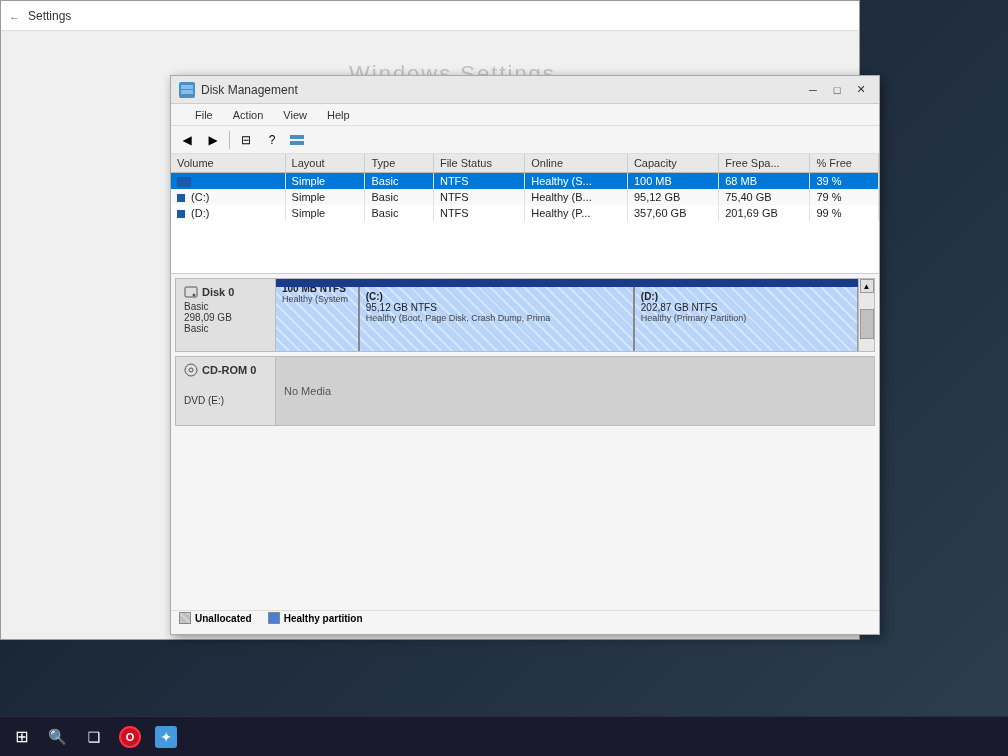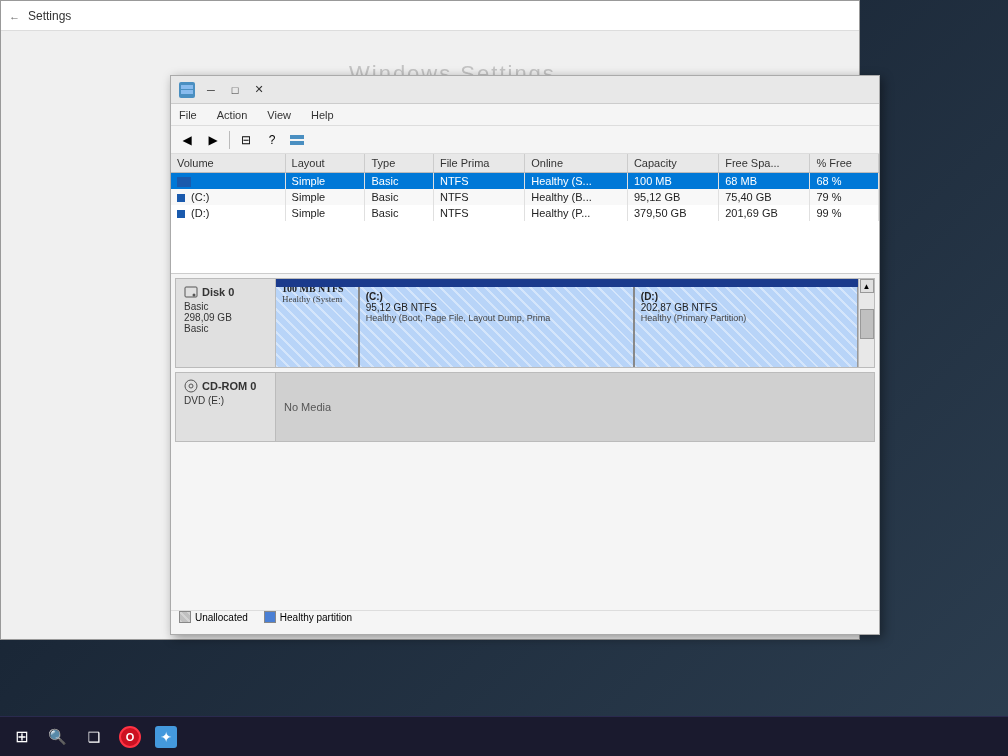--- a/index.html
+++ b/index.html
@@ -100,21 +100,21 @@
       font-size: 11px;
       color: #333;
     }
 
     
     .menubar {
       height: 22px;
       background: #f5f5f5;
       display: flex;
       align-items: center;
-      padding: 0 0;
+      padding: 0 16px;
       border-bottom: 1px solid #ddd;
       gap: 4px;
     }
     .menu-item {
       padding: 2px 8px;
       font-size: 11px;
       color: #333;
       cursor: pointer;
     }
 
@@ -230,26 +230,27 @@
       font-size: 11px;
       color: #555;
       display: flex;
       align-items: center;
     }
 
     
     .legend {
       height: 24px;
       display: flex;
-      align-items: flex-start;
-      padding: 0 8px;
+      align-items: flex-end;
+      padding: 10px 8px;
       gap: 16px;
       font-size: 10px;
       background: #f5f5f5;
       border-top: 1px solid #ddd;
+      font-weight: bold;
     }
     .legend-item {
       display: flex;
       align-items: center;
       gap: 4px;
     }
     .legend-color {
       width: 12px;
       height: 12px;
       border: 1px solid #888;
@@ -355,20 +356,21 @@
 
   <div class="disk-mgmt-window">
 
     <div class="titlebar">
       <div class="titlebar-icon">
         <svg width="12" height="10" viewBox="0 0 12 10">
           <rect x="0" y="0" width="12" height="4" fill="#88bbee"></rect>
           <rect x="0" y="5" width="12" height="4" fill="#88bbee"></rect>
         </svg>
       </div>
+      <span class="titlebar-title">Disk Management</span>
       <div class="titlebar-buttons">
         <button class="titlebar-btn" title="Minimize">─</button>
         <button class="titlebar-btn" title="Maximize">□</button>
         <button class="titlebar-btn close" title="Close">✕</button>
       </div>
     </div>
 
     <div class="menubar">
       <span class="menu-item">File</span>
       <span class="menu-item">Action</span>
@@ -392,39 +394,39 @@
 
     <div class="disk-mgmt-main">
 
       <div class="volume-table-container">
         <table class="volume-table">
           <thead>
             <tr>
               <th style="width:100px">Volume</th>
               <th style="width:70px">Layout</th>
               <th style="width:60px">Type</th>
-              <th style="width:80px">File Prima</th>
+              <th style="width:80px">File Status</th>
               <th style="width:90px">Online</th>
               <th style="width:80px">Capacity</th>
               <th style="width:80px">Free Spa...</th>
               <th style="width:60px">% Free</th>
             </tr>
           </thead>
           <tbody>
             <tr class="selected">
               <td>
                 <span class="volume-icon"></span>
               </td>
               <td>Simple</td>
               <td>Basic</td>
               <td>NTFS</td>
               <td>Healthy (S...</td>
               <td>100 MB</td>
               <td>68 MB</td>
-              <td>68 %</td>
+              <td>39 %</td>
             </tr>
             <tr>
               <td>
                 <span class="volume-icon small" style="background:#1a5aad;"></span>
                 <span>(C:)</span>
               </td>
               <td>Simple</td>
               <td>Basic</td>
               <td>NTFS</td>
               <td>Healthy (B...</td>
@@ -434,76 +436,76 @@
             </tr>
             <tr>
               <td>
                 <span class="volume-icon small" style="background:#1a5aad;"></span>
                 <span>(D:)</span>
               </td>
               <td>Simple</td>
               <td>Basic</td>
               <td>NTFS</td>
               <td>Healthy (P...</td>
-              <td>379,50 GB</td>
+              <td>357,60 GB</td>
               <td>201,69 GB</td>
               <td>99 %</td>
             </tr>
           </tbody>
         </table>
       </div>
 
       <div class="disk-content-area">
         <div style="display:flex; flex:1; flex-direction:column; gap:4px; overflow:hidden;">
 
-          <div style="display:flex; border:1px solid #bbb; height:90px;">
+          <div style="display:flex; border:1px solid #bbb; height:74px;">
             <div class="disk-info">
               <div style="display:flex; align-items:center; gap:4px;">
                 <svg width="14" height="14" viewBox="0 0 14 14">
                   <rect x="1" y="2" width="12" height="10" rx="1" fill="none" stroke="#555" stroke-width="1"></rect>
                   <circle cx="10" cy="10" r="1.5" fill="#555"></circle>
                 </svg>
                 <span style="font-weight:bold; font-size:11px;">Disk 0</span>
               </div>
               <div style="font-size:10px; margin-top:2px;">Basic</div>
               <div style="font-size:10px;">298,09 GB</div>
               <div style="font-size:10px;">Basic</div>
             </div>
 
             <div style="flex:1; display:flex; position:relative; background:#fff;">
 
               <div style="position:absolute; top:0; left:0; right:16px; height:8px; background:#1a3a8c; z-index:1;"></div>
 
-              <div class="partition partition-primary" style="width:14%; border-right:2px solid #888; font-family:Liberation Serif, serif;">
+              <div class="partition partition-primary" style="width:14%; border-right:2px solid #888; ">
                 <div class="partition-size" style="font-weight:bold; font-size:10px;">100 MB NTFS</div>
                 <div class="partition-status">Healthy (System</div>
               </div>
 
               <div class="partition partition-primary" style="width:46%; border-right:2px solid #888; padding-top:12px;">
                 <div class="partition-name">(C:)</div>
                 <div class="partition-size">95,12 GB NTFS</div>
-                <div class="partition-status">Healthy (Boot, Page File, Layout Dump, Prima</div>
+                <div class="partition-status">Healthy (Boot, Page Disk, Crash Dump, Prima</div>
               </div>
 
               <div class="partition partition-primary" style="flex:1; padding-top:12px;">
                 <div class="partition-name">(D:)</div>
                 <div class="partition-size">202,87 GB NTFS</div>
                 <div class="partition-status">Healthy (Primary Partition)</div>
               </div>
 
               <div class="scrollbar">
                 <div style="width:14px; height:14px; background:#e0e0e0; border:1px solid #999; display:flex; align-items:center; justify-content:center; font-size:8px; cursor:pointer;">▲</div>
                 <div class="scrollbar-thumb"></div>
               </div>
             </div>
           </div>
 
           <div style="display:flex; border:1px solid #bbb; height:70px;">
             <div class="disk-info">
-              <div style="display:flex; align-items:center; gap:4px; margin-bottom:2px;">
+              <div style="display:flex; align-items:center; gap:4px; margin-bottom:18px;">
                 <svg width="14" height="14" viewBox="0 0 14 14">
                   <circle cx="7" cy="7" r="6" fill="none" stroke="#555" stroke-width="1"></circle>
                   <circle cx="7" cy="7" r="2" fill="none" stroke="#555" stroke-width="1"></circle>
                 </svg>
                 <span style="font-weight:bold; font-size:11px;">CD-ROM 0</span>
               </div>
               <div style="font-size:10px;">DVD (E:)</div>
             </div>
             <div class="cdrom-content">
               <span>No Media</span>

